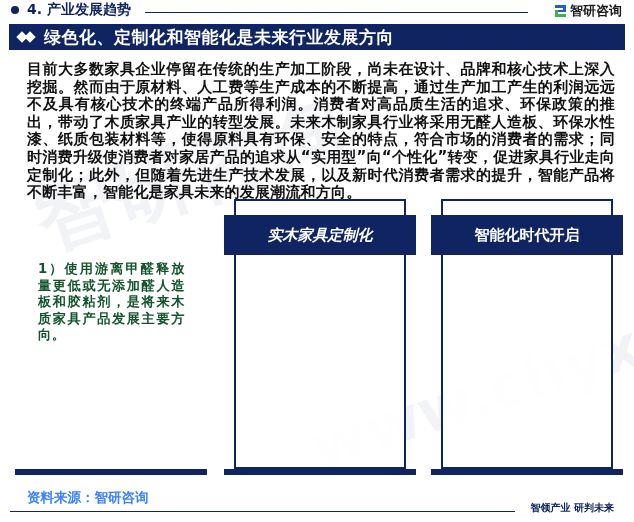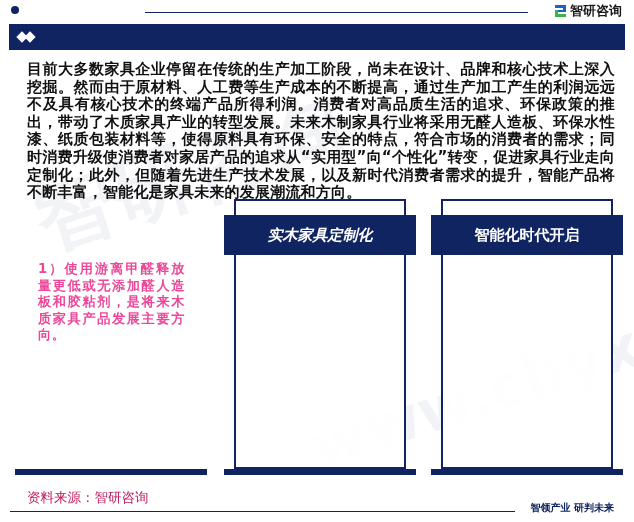--- a/index.html
+++ b/index.html
@@ -42,54 +42,56 @@
     border: 2px solid #0f2460; background: rgba(255,255,255,0.92);
   }
   .card-head {
     position: absolute; left: 0; right: 0; top: 12px; height: 42px;
     background: #0f2460; color: #fff; font-weight: bold; font-size: 15px;
     display: flex; align-items: center; justify-content: center; text-align: center; line-height: 20px;
     padding: 0 8px; box-sizing: border-box;
   }
   .card-text {
     position: absolute; left: 36px; right: 28px; top: 62px;
-    font-size: 13.2px; line-height: 16.6px; font-weight: bold; color: #ec4899;
+    font-size: 13.2px; line-height: 16.6px; font-weight: bold; color: #14532d;
     text-align: justify; letter-spacing: 0.6px;
   }
   .card-text p { margin: 0 0 4px 0; }
-  .footer-src { position: absolute; left: 27px; top: 489px; font-size: 13.5px; font-weight: normal; color: #be185d; text-align: center; }
+  .footer-src { position: absolute; left: 27px; top: 489px; font-size: 13.5px; font-weight: bold; color: #3b82f6; text-align: center; }
   .footer-line { position: absolute; left: 10px; top: 511px; width: 505px; height: 1px; background: #0f2460; }
   .slogan { position: absolute; right: 20px; top: 501px; font-size: 10px; font-weight: bold; color: #0f2460; }
 </style>
 </head>
 <body>
 
 <div class="watermark" style="left:30px;top:120px;">智研咨询</div>
 <div class="watermark" style="left:300px;top:330px;font-size:60px;">www.chyxx.com</div>
 
 <div class="top">
   <div class="sec-dot"></div>
+  <div class="sec-title">4. 产业发展趋势</div>
   <div class="sec-line"></div>
   <div class="brand">
     <div class="brand-logo">
       <span style="left:0;top:0;width:11px;height:3px;background:#1e63c4;"></span>
       <span style="left:8px;top:0;width:3px;height:7px;background:#1e63c4;"></span>
       <span style="left:0;top:5px;width:8px;height:2px;background:#1e63c4;"></span>
       <span style="left:0;top:5px;width:3px;height:7px;background:#3bb54a;"></span>
       <span style="left:0;top:9px;width:11px;height:3px;background:#3bb54a;"></span>
     </div>
     <div class="brand-name">智研咨询</div>
   </div>
 </div>
 
 <div class="banner">
   <div class="banner-icon">
     <i style="left:0;"></i>
       <i style="left:8px;"></i>
   </div>
+  <div class="banner-title">绿色化、定制化和智能化是未来行业发展方向</div>
 </div>
 
 <div class="intro">目前大多数家具企业停留在传统的生产加工阶段，尚未在设计、品牌和核心技术上深入挖掘。然而由于原材料、人工费等生产成本的不断提高，通过生产加工产生的利润远远不及具有核心技术的终端产品所得利润。消费者对高品质生活的追求、环保政策的推出，带动了木质家具产业的转型发展。未来木制家具行业将采用无醛人造板、环保水性漆、纸质包装材料等，使得原料具有环保、安全的特点，符合市场的消费者的需求；同时消费升级使消费者对家居产品的追求从“实用型”向“个性化”转变，促进家具行业走向定制化；此外，但随着先进生产技术发展，以及新时代消费者需求的提升，智能产品将不断丰富，智能化是家具未来的发展潮流和方向。</div>
 
 <div class="card" style="left:5px;width:212px;">
   <div class="card-shadow"></div>
   <div class="card-text" style="left:33px;right:32px;">
     <p>1）使用游离甲醛释放量更低或无添加醛人造板和胶粘剂，是将来木质家具产品发展主要方向。</p>
   </div>
 </div>

